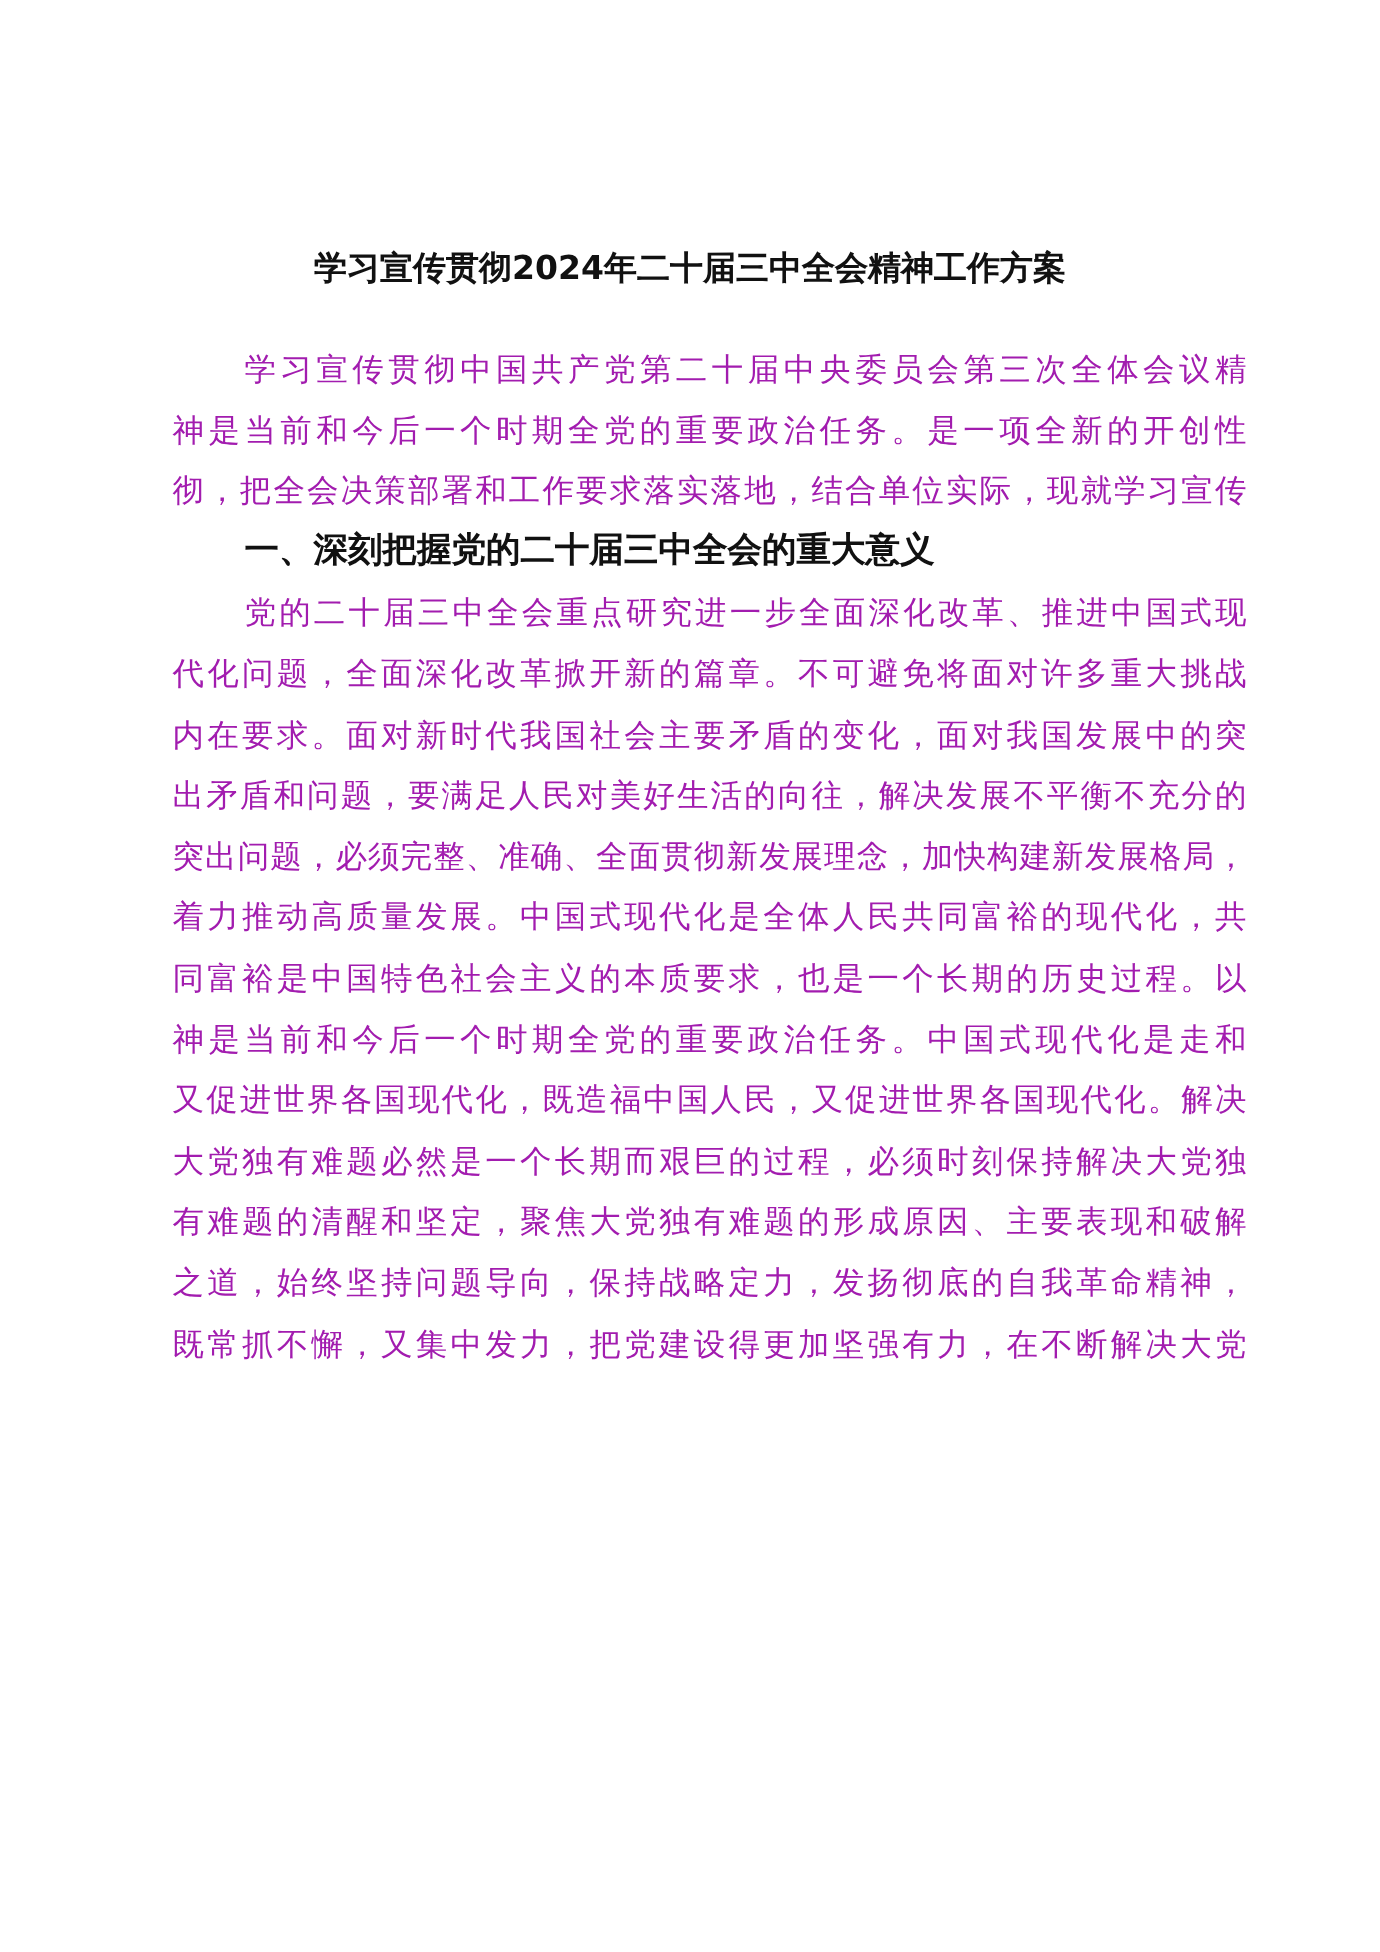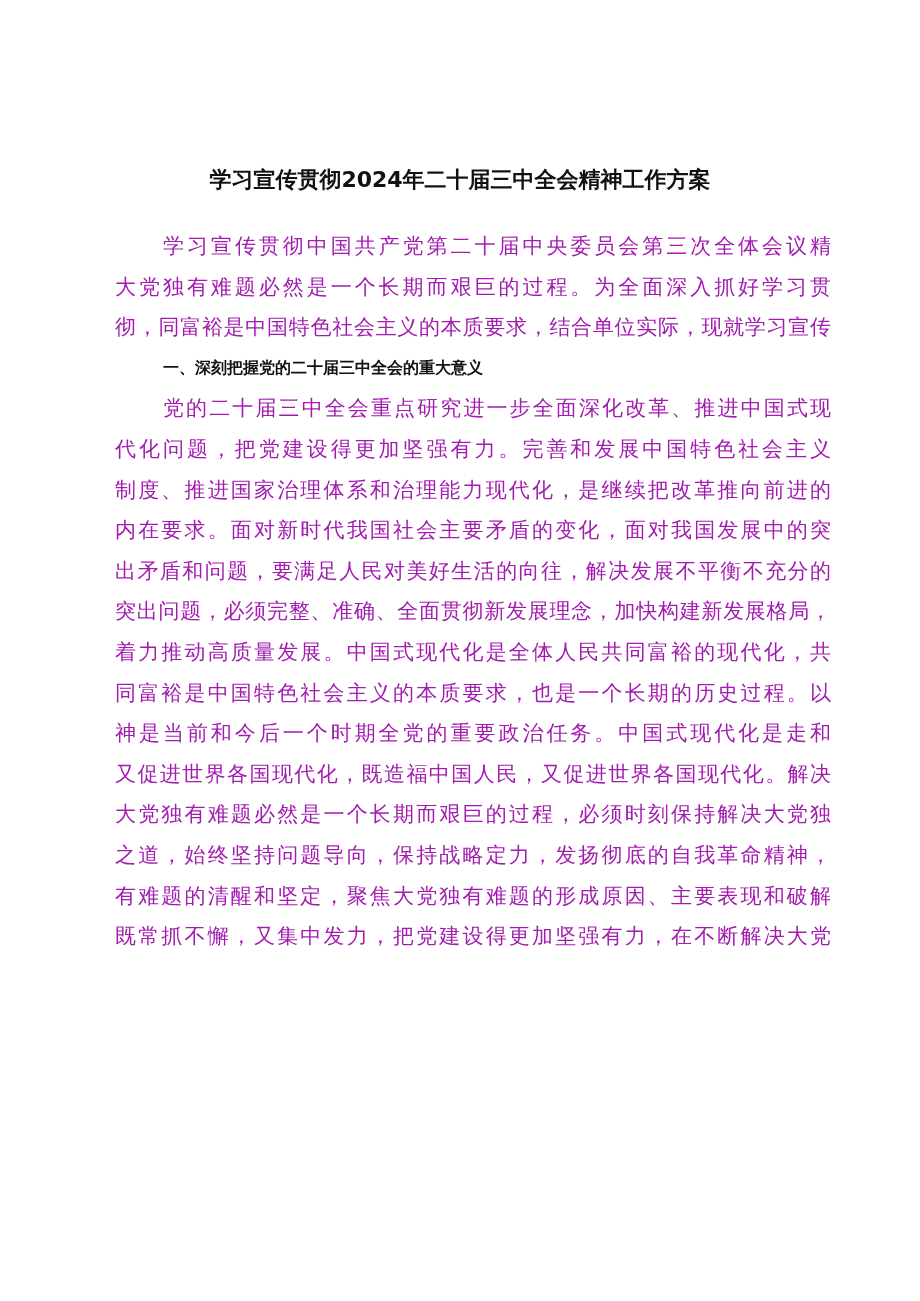--- a/index.html
+++ b/index.html
@@ -48,23 +48,23 @@
       text-align: justify;
       text-align-last: justify;
       color: #a21caf;
       font-family: "DejaVu Sans", "Liberation Sans", sans-serif;
       font-weight: normal;
     }
     .line.indent {
       padding-left: 48px;
     }
     .line.heading {
-      font-family: Liberation Sans, sans-serif;
+      font-family: Liberation Mono, monospace;
       font-weight: bold;
-      font-size: 16px;
+      font-size: 23px;
       text-align: left;
       text-align-last: left;
       padding-left: 48px;
       color: #111;
     }
     .line.last {
       text-align-last: left;
     }
     .para { margin: 0; }
   </style>
@@ -72,37 +72,36 @@
 <body>
 
 <div class="page">
 
   <div class="doc-title">学习宣传贯彻2024年二十届三中全会精神工作方案</div>
 
   <div class="body-text">
 
     <div class="para">
       <div class="line indent">学习宣传贯彻中国共产党第二十届中央委员会第三次全体会议精</div>
-      <div class="line">大党独有难题必然是一个长期而艰巨的过程。为全面深入抓好学习贯</div>
-      <div class="line">彻，同富裕是中国特色社会主义的本质要求，结合单位实际，现就学习宣传</div>
+      <div class="line">神是当前和今后一个时期全党的重要政治任务。是一项全新的开创性</div>
+      <div class="line">彻，把全会决策部署和工作要求落实落地，结合单位实际，现就学习宣传</div>
     </div>
 
     <div class="line heading">一、深刻把握党的二十届三中全会的重大意义</div>
 
     <div class="para">
       <div class="line indent">党的二十届三中全会重点研究进一步全面深化改革、推进中国式现</div>
-      <div class="line">代化问题，把党建设得更加坚强有力。完善和发展中国特色社会主义</div>
-      <div class="line">制度、推进国家治理体系和治理能力现代化，是继续把改革推向前进的</div>
+      <div class="line">代化问题，全面深化改革掀开新的篇章。不可避免将面对许多重大挑战</div>
       <div class="line">内在要求。面对新时代我国社会主要矛盾的变化，面对我国发展中的突</div>
       <div class="line">出矛盾和问题，要满足人民对美好生活的向往，解决发展不平衡不充分的</div>
       <div class="line">突出问题，必须完整、准确、全面贯彻新发展理念，加快构建新发展格局，</div>
       <div class="line">着力推动高质量发展。中国式现代化是全体人民共同富裕的现代化，共</div>
       <div class="line">同富裕是中国特色社会主义的本质要求，也是一个长期的历史过程。以</div>
       <div class="line">神是当前和今后一个时期全党的重要政治任务。中国式现代化是走和</div>
       <div class="line">又促进世界各国现代化，既造福中国人民，又促进世界各国现代化。解决</div>
       <div class="line">大党独有难题必然是一个长期而艰巨的过程，必须时刻保持解决大党独</div>
+      <div class="line">有难题的清醒和坚定，聚焦大党独有难题的形成原因、主要表现和破解</div>
       <div class="line">之道，始终坚持问题导向，保持战略定力，发扬彻底的自我革命精神，</div>
-      <div class="line">有难题的清醒和坚定，聚焦大党独有难题的形成原因、主要表现和破解</div>
       <div class="line">既常抓不懈，又集中发力，把党建设得更加坚强有力，在不断解决大党</div>
     </div>
 
   </div>
 </div>
 
 </body></html>

